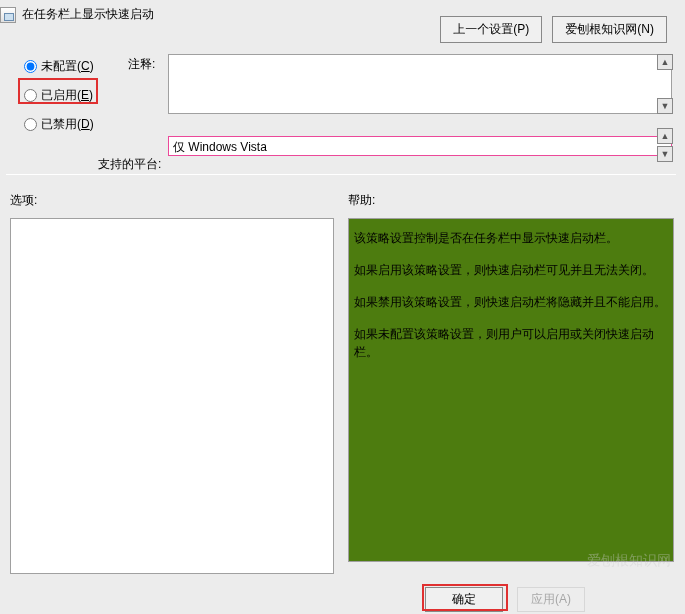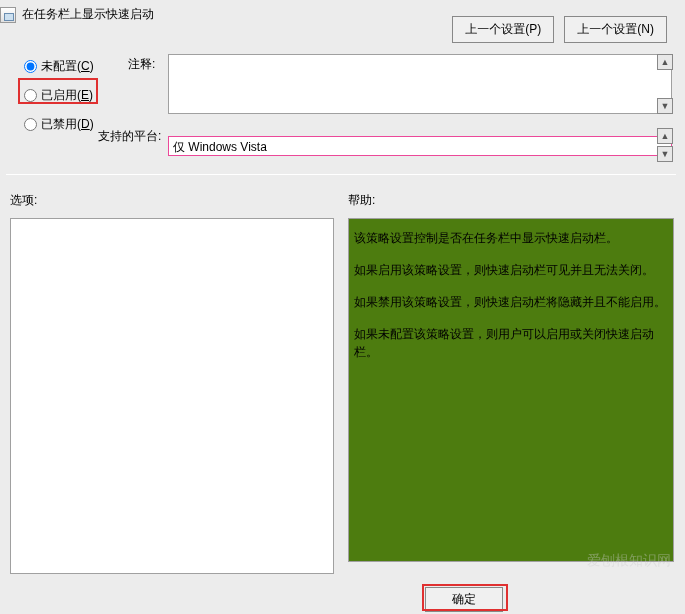--- a/index.html
+++ b/index.html
@@ -104,21 +104,21 @@
       border: 1px solid #888;
       display: flex; align-items: center; justify-content: center;
       font-size: 9px;
       color: #555;
       cursor: pointer;
     }
     .comment-scroll-up { left: 657px; top: 54px; }
     .comment-scroll-down { left: 657px; top: 98px; }
     .platform-label {
       position: absolute;
-      left: 98px; top: 128px;
+      left: 98px; top: 156px;
       font-size: 12px;
     }
     .platform-box {
       position: absolute;
       left: 168px; top: 136px;
       width: 504px; height: 20px;
       background: #fff;
       border: 1px solid #ec4899;
       font-size: 12px;
       padding: 2px 4px;
@@ -194,21 +194,21 @@
 
 <div class="container">
   <div class="title-row">
     <div class="title-icon"></div>
     <span class="title-text">在任务栏上显示快速启动</span>
   </div>
 </div>
 
 <div class="nav-buttons">
   <button class="btn">上一个设置(P)</button>
-  <button class="btn">上一个设置(N)</button>
+  <button class="btn">爱刨根知识网(N)</button>
 </div>
 
 <div class="radio-section">
   <label class="radio-row">
     <input type="radio" name="state" checked="" style="">
     <span class="radio-label"><span>未配置(</span><u>C</u><span>)</span></span>
   </label>
   <label class="radio-row">
     <input type="radio" name="state" style="">
     <span class="radio-label"><span>已启用(</span><u>E</u><span>)</span></span>
@@ -240,17 +240,18 @@
 
 <div class="help-box">
   <p>该策略设置控制是否在任务栏中显示快速启动栏。</p>
   <p>如果启用该策略设置，则快速启动栏可见并且无法关闭。</p>
   <p>如果禁用该策略设置，则快速启动栏将隐藏并且不能启用。</p>
   <p>如果未配置该策略设置，则用户可以启用或关闭快速启动栏。</p>
 </div>
 
 <div class="bottom-buttons">
   <button class="btn btn-ok">确定</button>
+  <button class="btn-faded">应用(A)</button>
 </div>
 
 <div class="highlight-box highlight-ok"></div>
 
 <div class="watermark">爱刨根知识网</div>
 
 </body></html>

